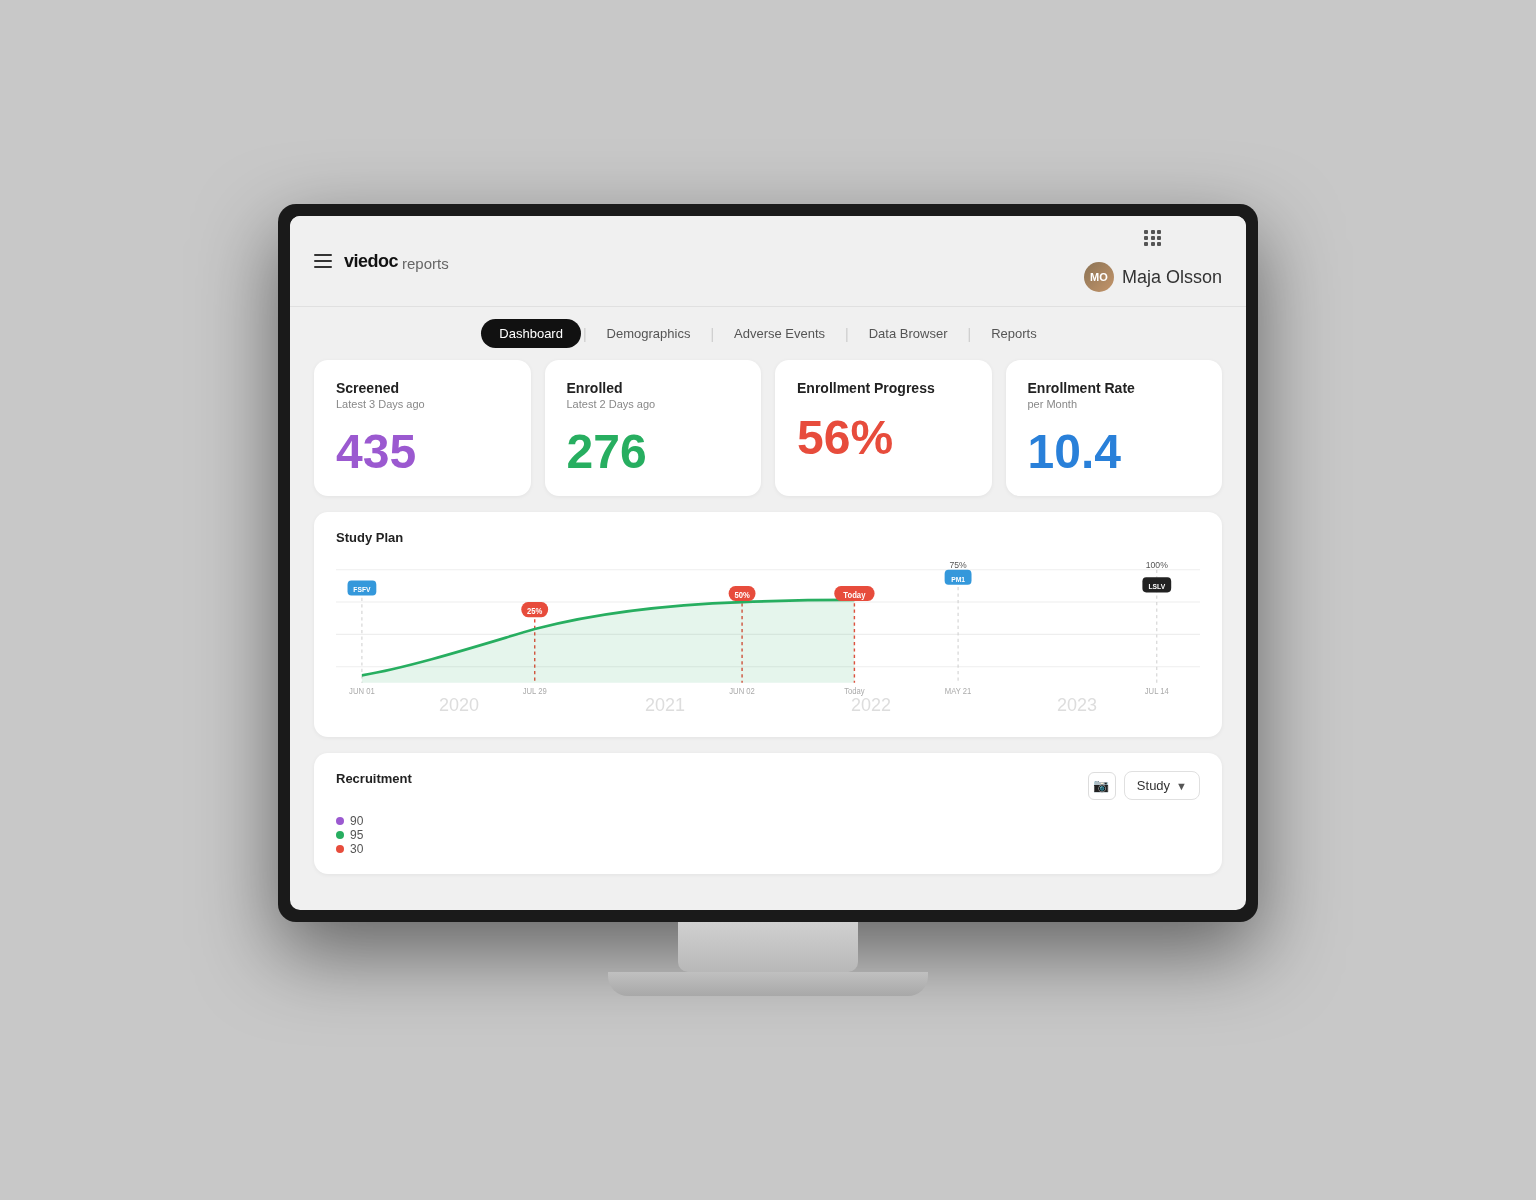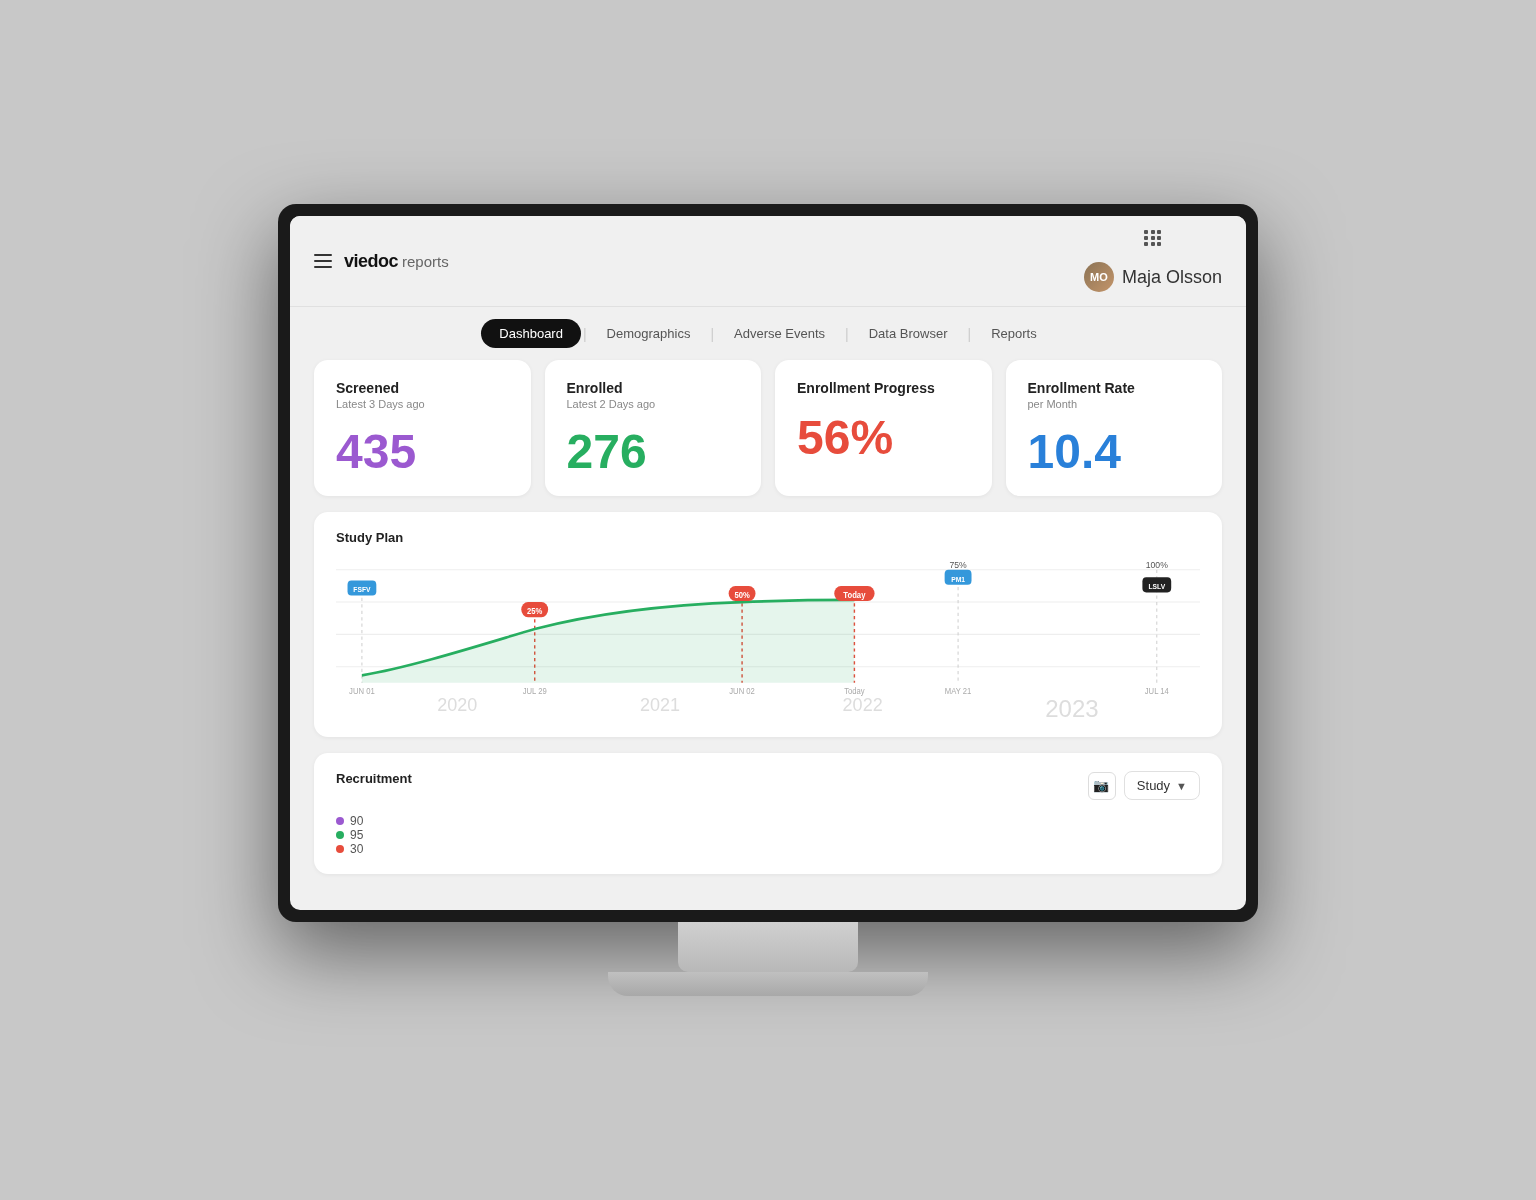--- a/index.html
+++ b/index.html
@@ -74,21 +74,21 @@
     }
     .hamburger span {
       display: block;
       width: 18px;
       height: 2px;
       background: #333;
       border-radius: 1px;
     }
     .brand {
       display: flex;
-      align-items: center;
+      align-items: flex-end;
       gap: 4px;
     }
     .brand-name {
       font-size: 18px;
       font-weight: 700;
       color: #111;
       letter-spacing: -0.5px;
     }
     .brand-sub {
       font-size: 15px;
@@ -447,21 +447,21 @@
                 <text x="540" y="125" text-anchor="middle" fill="#aaa" font-size="8">Today</text>
                 <text x="648" y="125" text-anchor="middle" fill="#aaa" font-size="8">MAY 21</text>
                 <text x="855" y="125" text-anchor="middle" fill="#aaa" font-size="8">JUL 14</text>
               </svg>
 
               
               <div style="display:flex; justify-content:space-around; margin-top:-8px; padding: 0 20px;">
                 <span style="font-size:18px; color:#ddd; font-weight:300;">2020</span>
                 <span style="font-size:18px; color:#ddd; font-weight:300;">2021</span>
                 <span style="font-size:18px; color:#ddd; font-weight:300;">2022</span>
-                <span style="font-size:24px; color:#ddd; font-weight:300;">2023</span>
+                <span style="font-size:18px; color:#ddd; font-weight:300;">2023</span>
               </div>
             </div>
           </div>
 
           <div class="chart-card">
             <div class="recruitment-header">
               <div class="chart-title">Recruitment</div>
               <div style="display:flex; align-items:center; gap:8px;">
                 <div class="camera-icon">📷</div>
                 <div class="study-dropdown">

